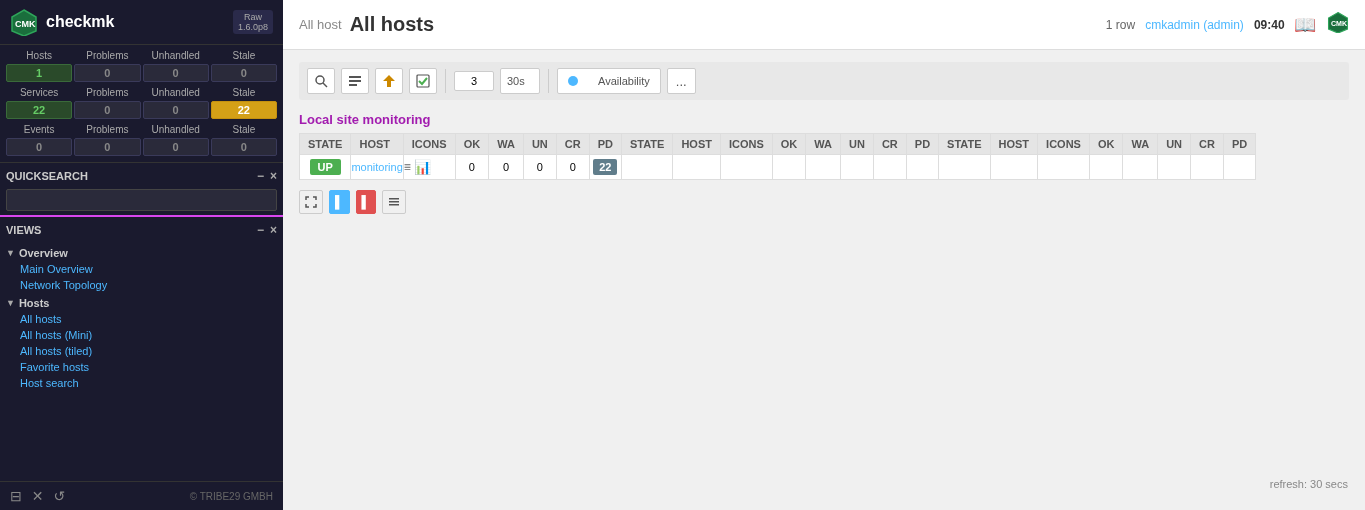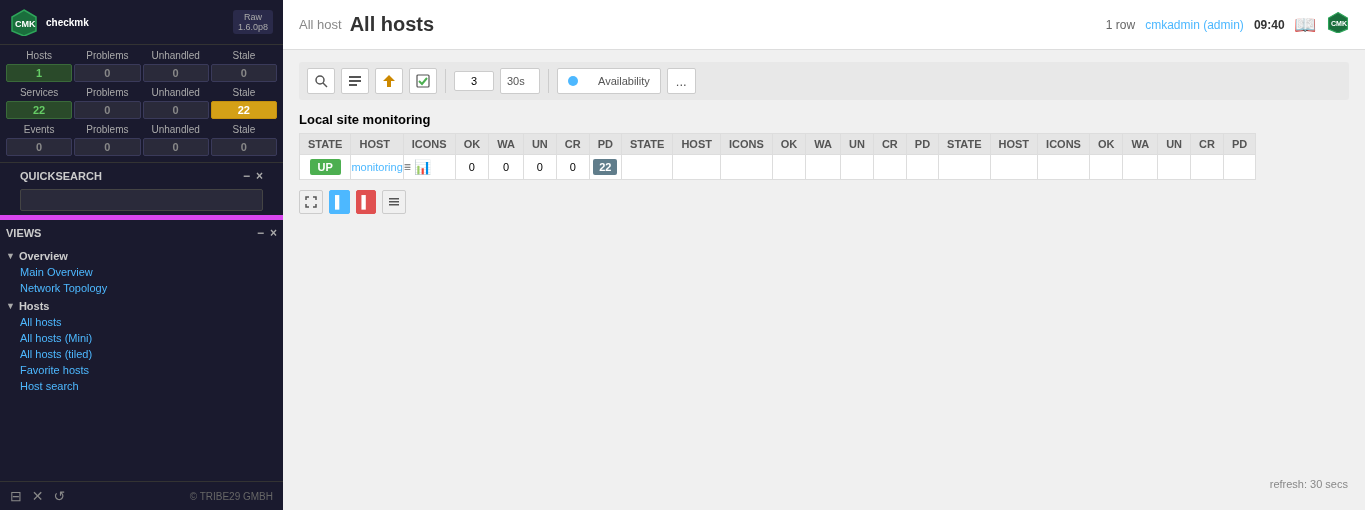--- a/index.html
+++ b/index.html
@@ -59,22 +59,22 @@
       border-radius: 2px;
       cursor: pointer;
     }
 
     .stat-value.normal { background: #2a4a2a; color: #6c6; border: 1px solid #3a6a3a; }
     .stat-value.zero { background: #2a2a3a; color: #888; border: 1px solid #3a3a5a; }
     .stat-value.warning { background: #d4a017; color: #fff; border: 1px solid #c49010; }
 
     
     .quicksearch-section {
-      padding: 4px 20px;
-      border-bottom: 5px solid #d946ef;
+      padding: 4px 6px;
+      border-bottom: 2px solid #d946ef;
     }
 
     .section-header {
       display: flex;
       justify-content: space-between;
       align-items: center;
       color: #ccc;
       font-size: 11px;
       font-weight: bold;
       margin-bottom: 4px;
@@ -280,21 +280,21 @@
       cursor: pointer;
       font-size: 13px;
       color: #555;
       height: 26px;
     }
 
     
     .site-title {
       font-size: 13px;
       font-weight: bold;
-      color: #000000;
+      color: #a21caf;
       margin-bottom: 6px;
     }
 
     
     .hosts-table {
       border-collapse: collapse;
       background: #fff;
       border: 1px solid #ddd;
       width: auto;
     }
@@ -382,21 +382,21 @@
 </head>
 <body>
 
 <div id="sidebar">
 
   <div id="sidebar-header">
     <svg id="logo-icon" viewBox="0 0 28 28">
       <polygon points="14,2 26,9 26,23 14,28 2,23 2,9" fill="#1a6e3c" stroke="#2ea55a" stroke-width="1.5"></polygon>
       <text x="5" y="19" font-size="9" fill="#fff" font-weight="bold">CMK</text>
     </svg>
-    <span style="color:#fff;font-size:10px;font-weight:bold;flex:1;">checkmk</span>
+    <span style="color:#fff;font-size:16px;font-weight:bold;flex:1;">checkmk</span>
     <div style="background:#2a2a4a;color:#aaa;font-size:9px;padding:2px 5px;border-radius:3px;text-align:center;white-space:pre-line;">Raw
 1.6.0p8</div>
   </div>
 
   <div class="stats-section">
 
     <div class="stats-row">
       <span class="stat-label">Hosts</span>
       <span class="stat-label">Problems</span>
       <span class="stat-label">Unhandled</span>

